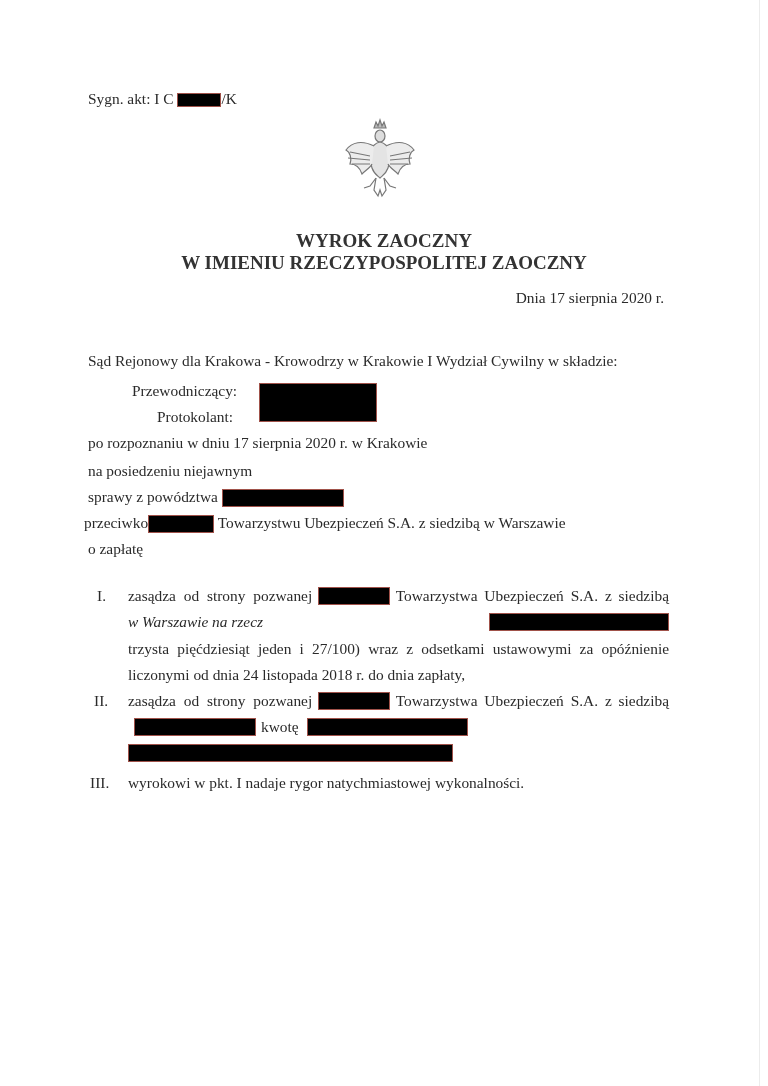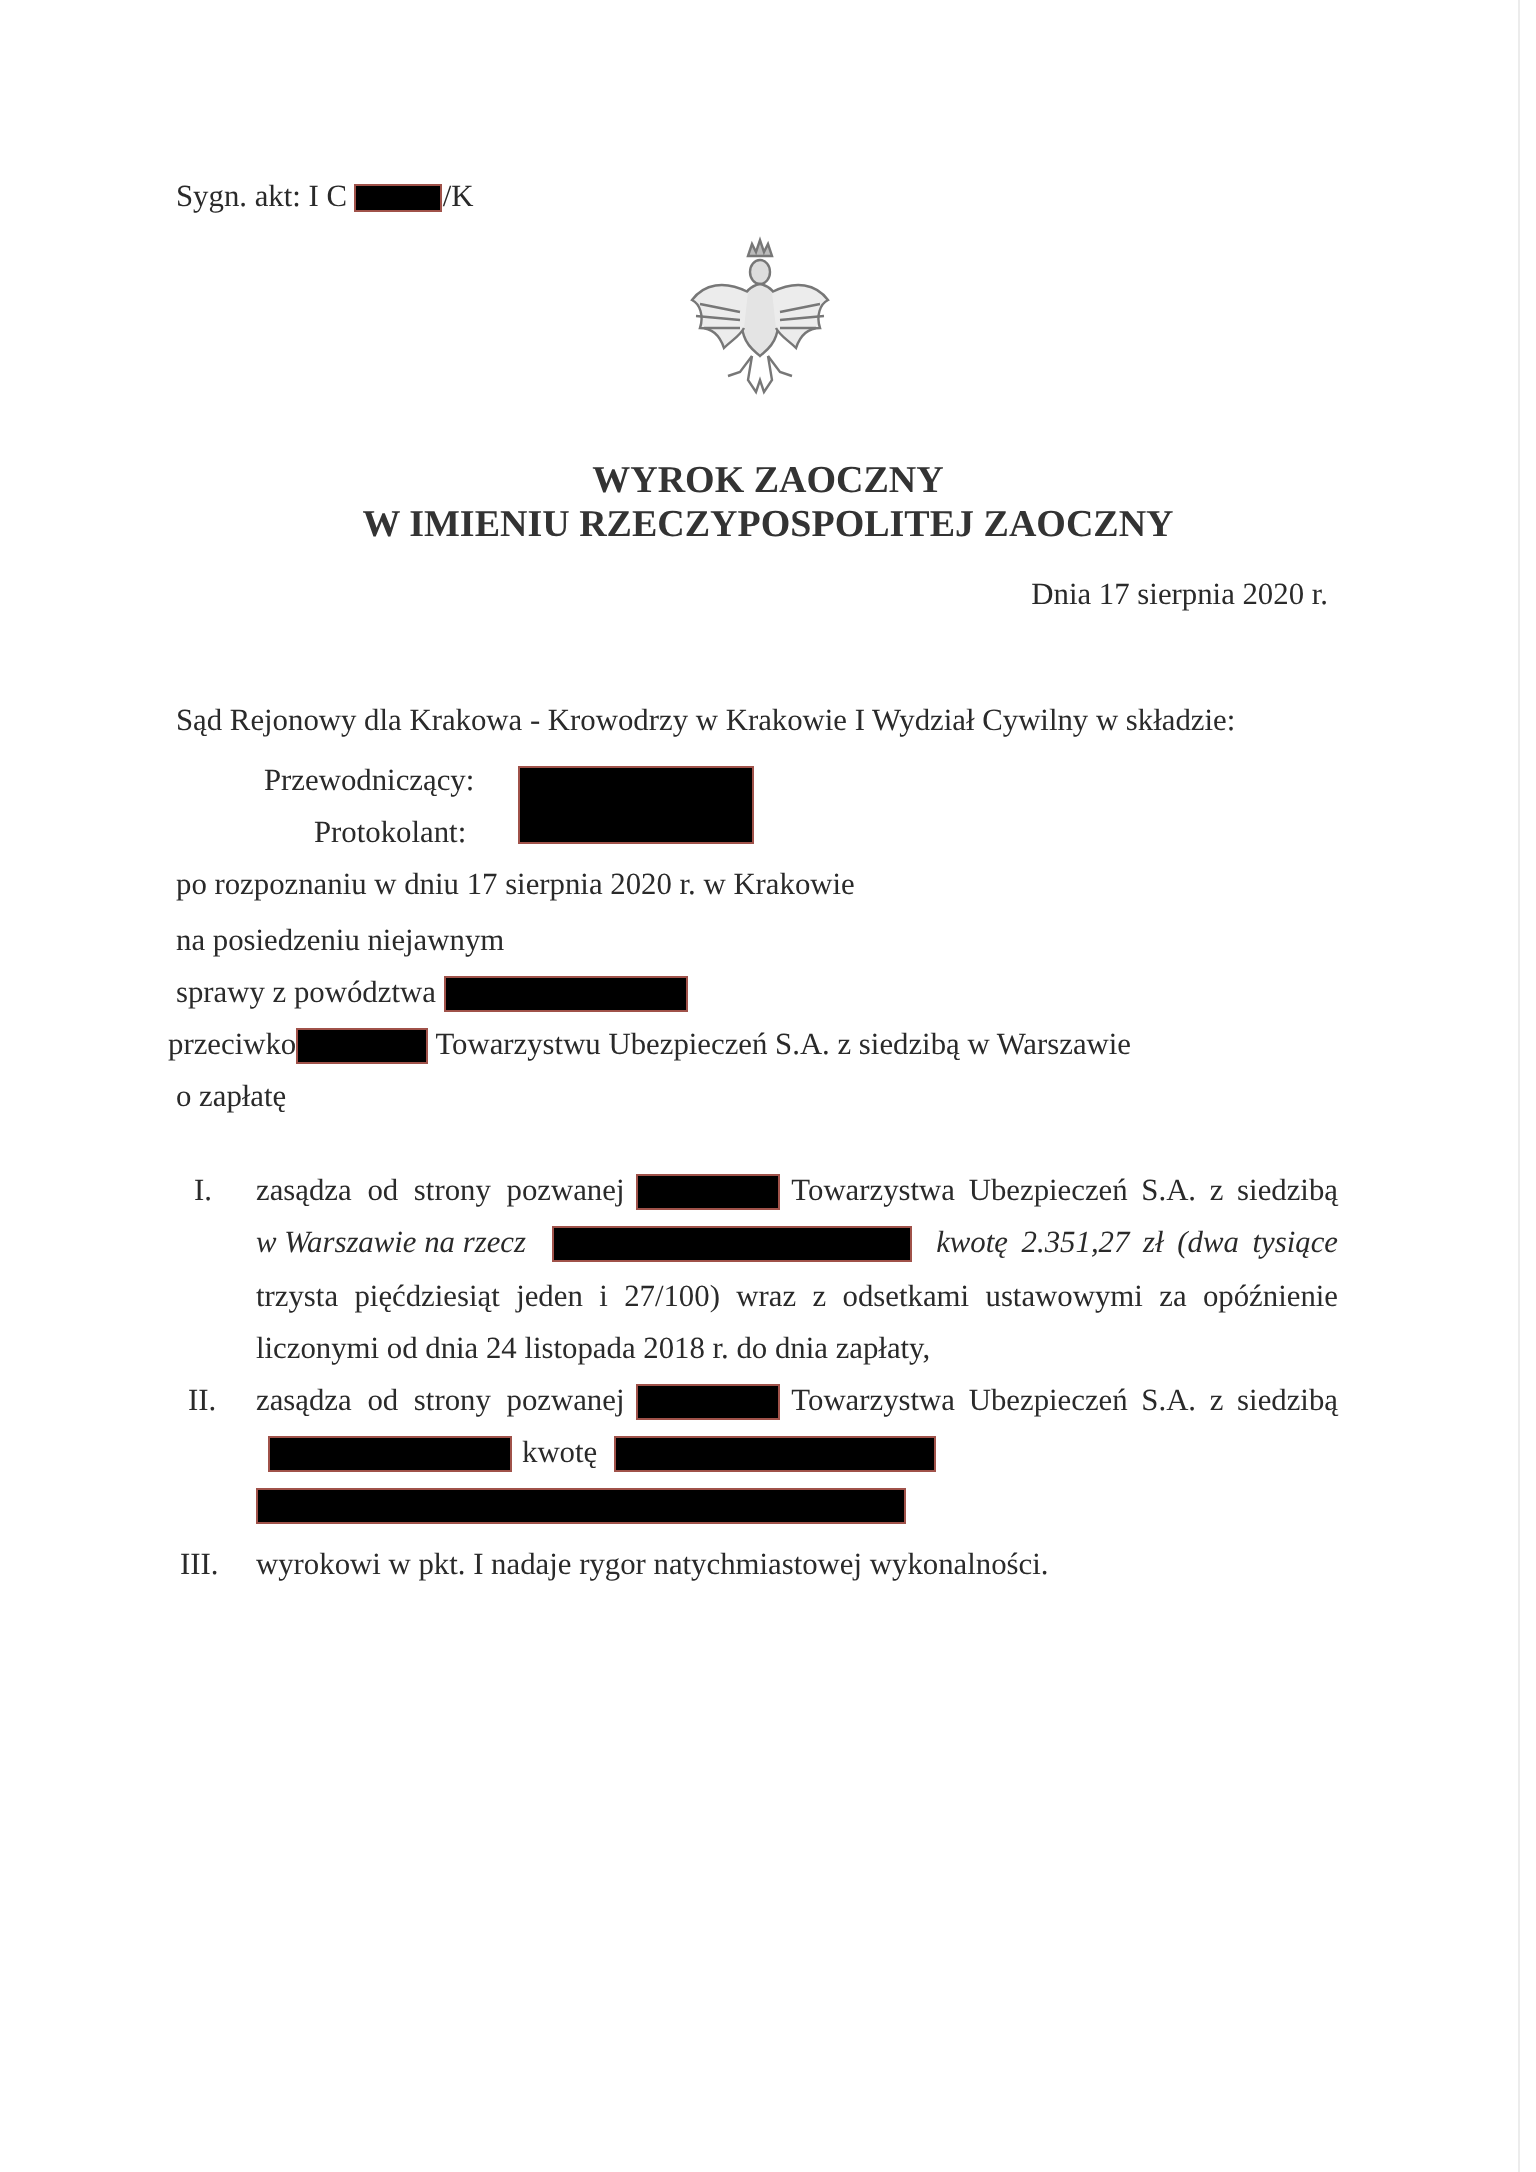--- a/index.html
+++ b/index.html
@@ -66,21 +66,20 @@
 
 <div class="num" style="left:97px; top:587px;">I.</div>
 <div class="abs txt" style="left:128px; top:587px; width:541px; display:flex; justify-content:space-between; align-items:center;">
   <span style="word-spacing:4px;">zasądza od strony pozwanej</span>
   <span class="redact" style="width:72px;height:18px;"></span>
   <span style="word-spacing:3px;">Towarzystwa Ubezpieczeń S.A. z siedzibą</span>
 </div>
 <div class="abs txt" style="left:128px; top:613px; width:541px; display:flex; justify-content:space-between; align-items:center;font-style:italic;">
   <span>w Warszawie na rzecz</span>
   <span class="redact" style="width:180px;height:18px;"></span>
-  <span style="word-spacing:3px;">kwotę 2.351,27 zł (dwa tysiące</span>
 </div>
 <div class="abs txt just" style="left:128px; top:640px; width:541px;">trzysta pięćdziesiąt jeden i 27/100) wraz z odsetkami ustawowymi za opóźnienie</div>
 <div class="abs txt" style="left:128px; top:666px;">liczonymi od dnia 24 listopada 2018 r. do dnia zapłaty,</div>
 
 <div class="num" style="left:94px; top:692px;">II.</div>
 <div class="abs txt" style="left:128px; top:692px; width:541px; display:flex; justify-content:space-between; align-items:center;">
   <span style="word-spacing:4px;">zasądza od strony pozwanej</span>
   <span class="redact" style="width:72px;height:18px;"></span>
   <span style="word-spacing:3px;">Towarzystwa Ubezpieczeń S.A. z siedzibą</span>
 </div>

